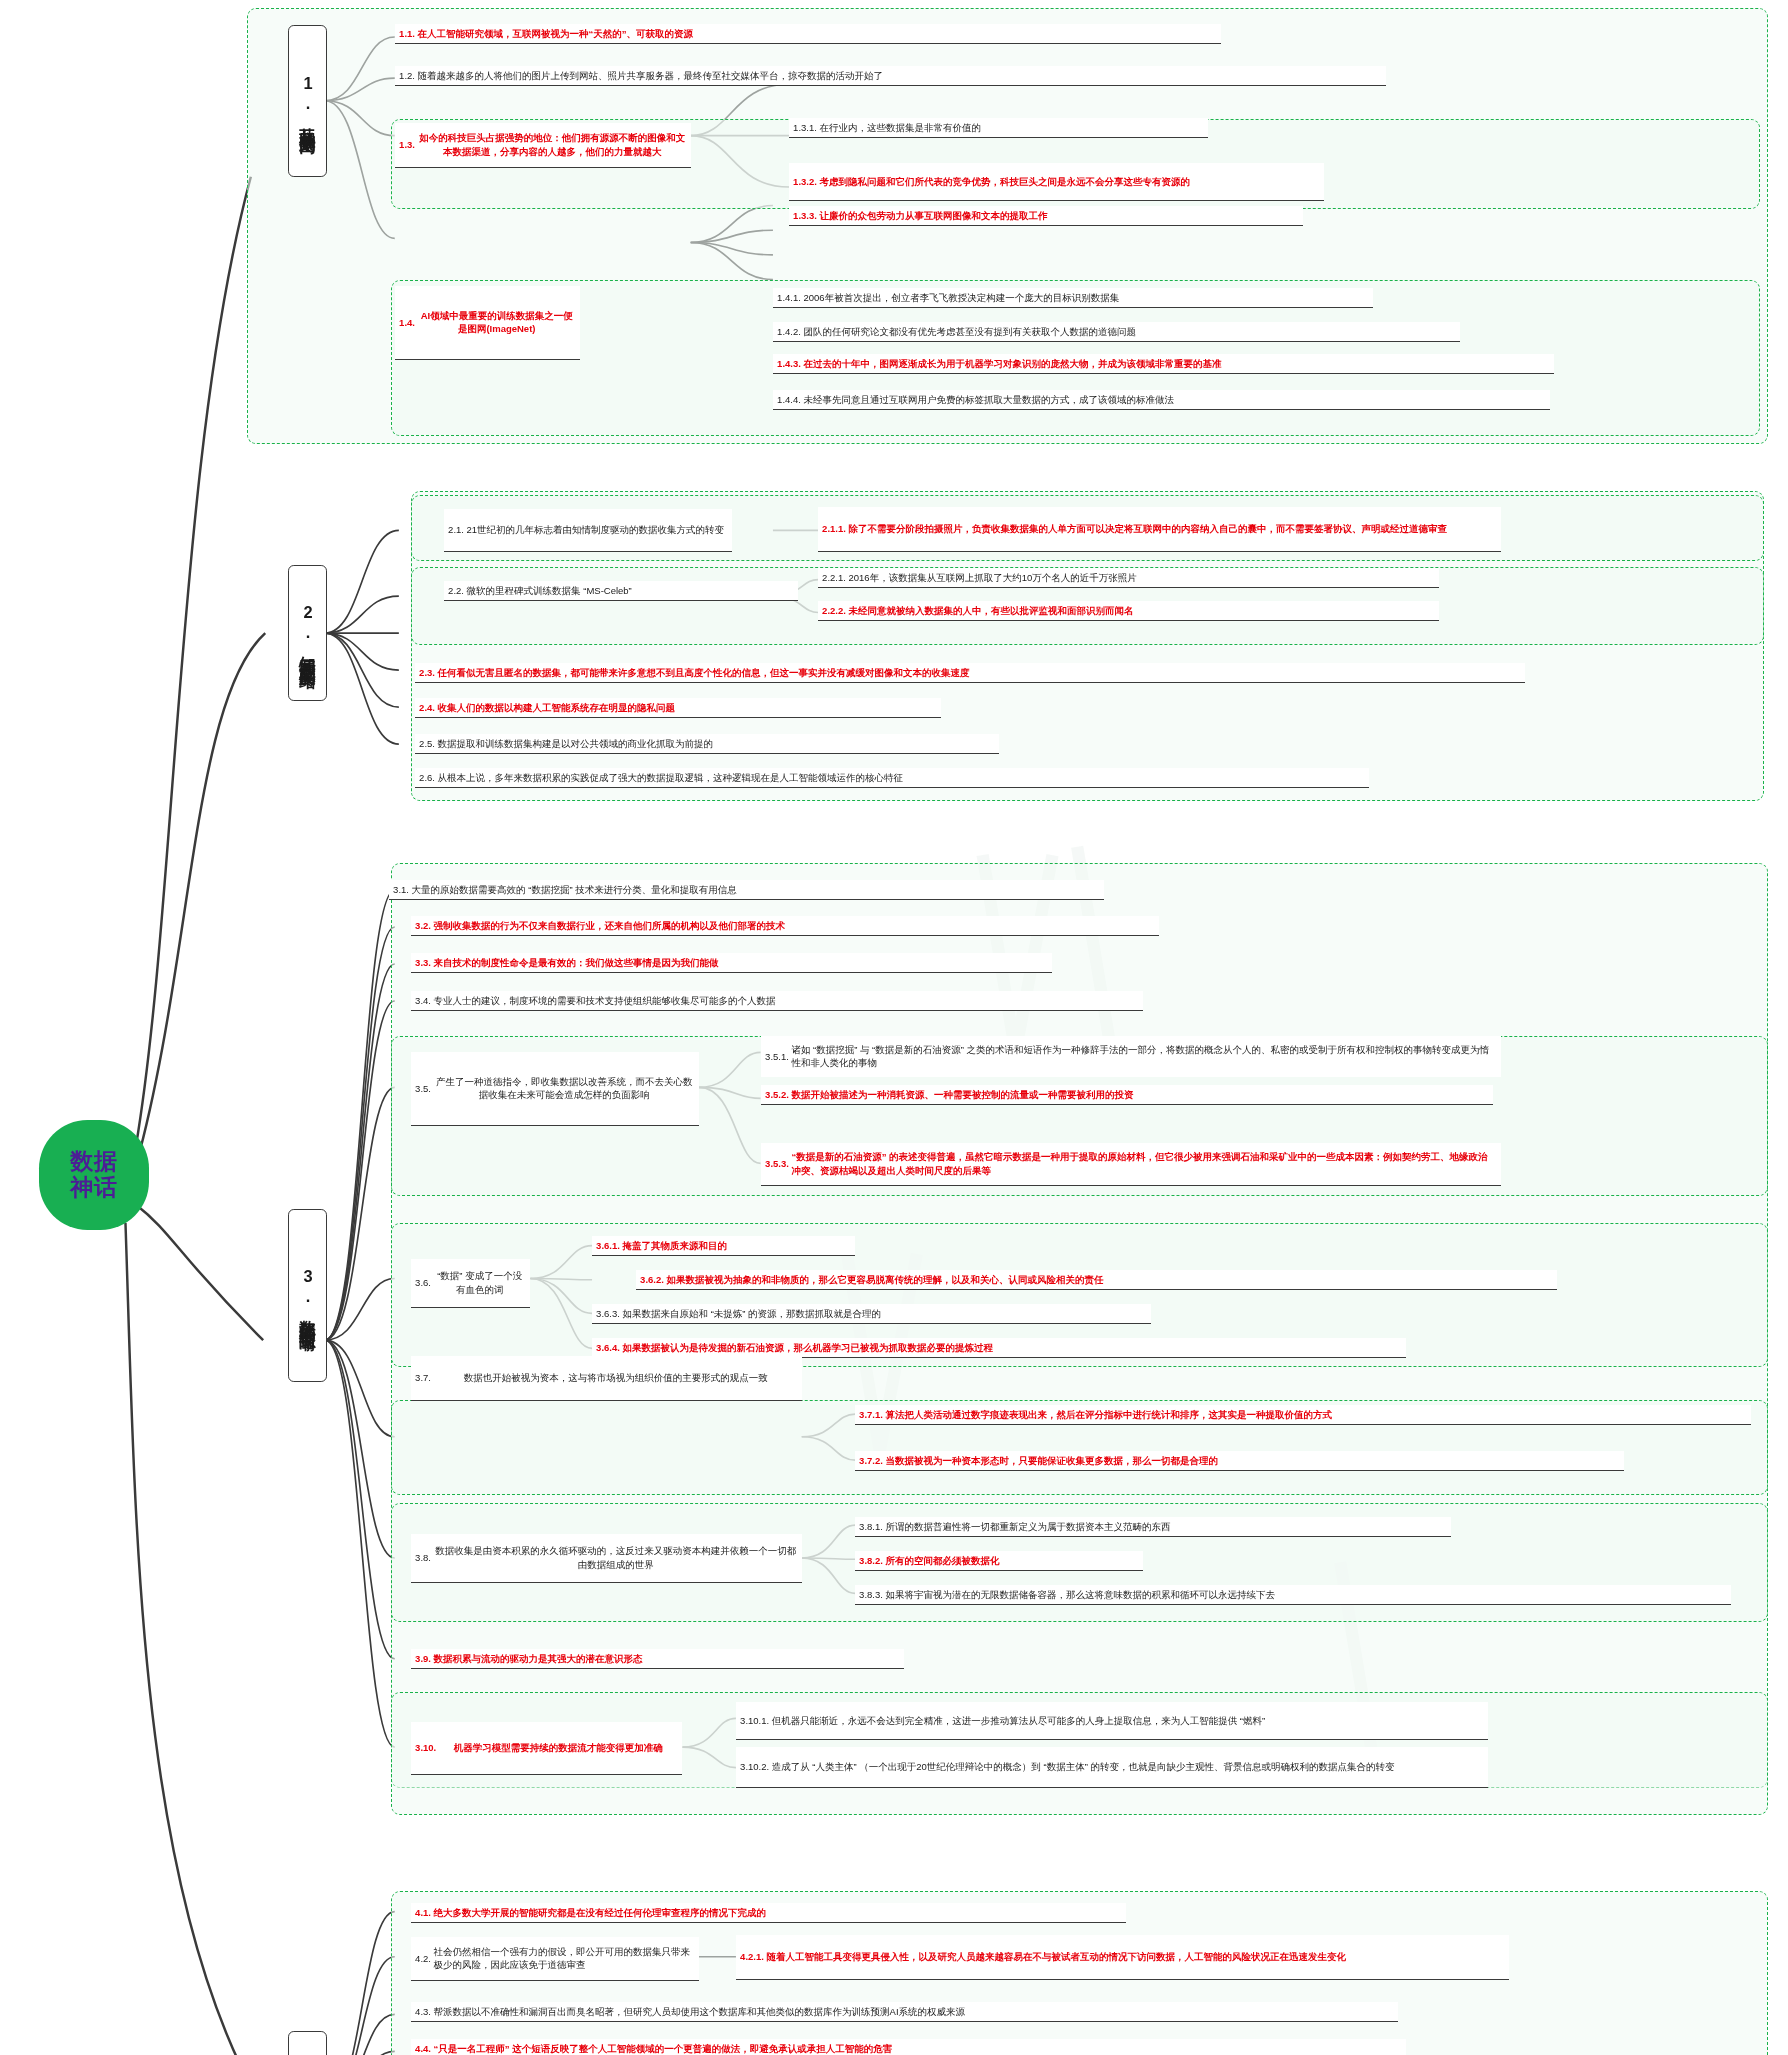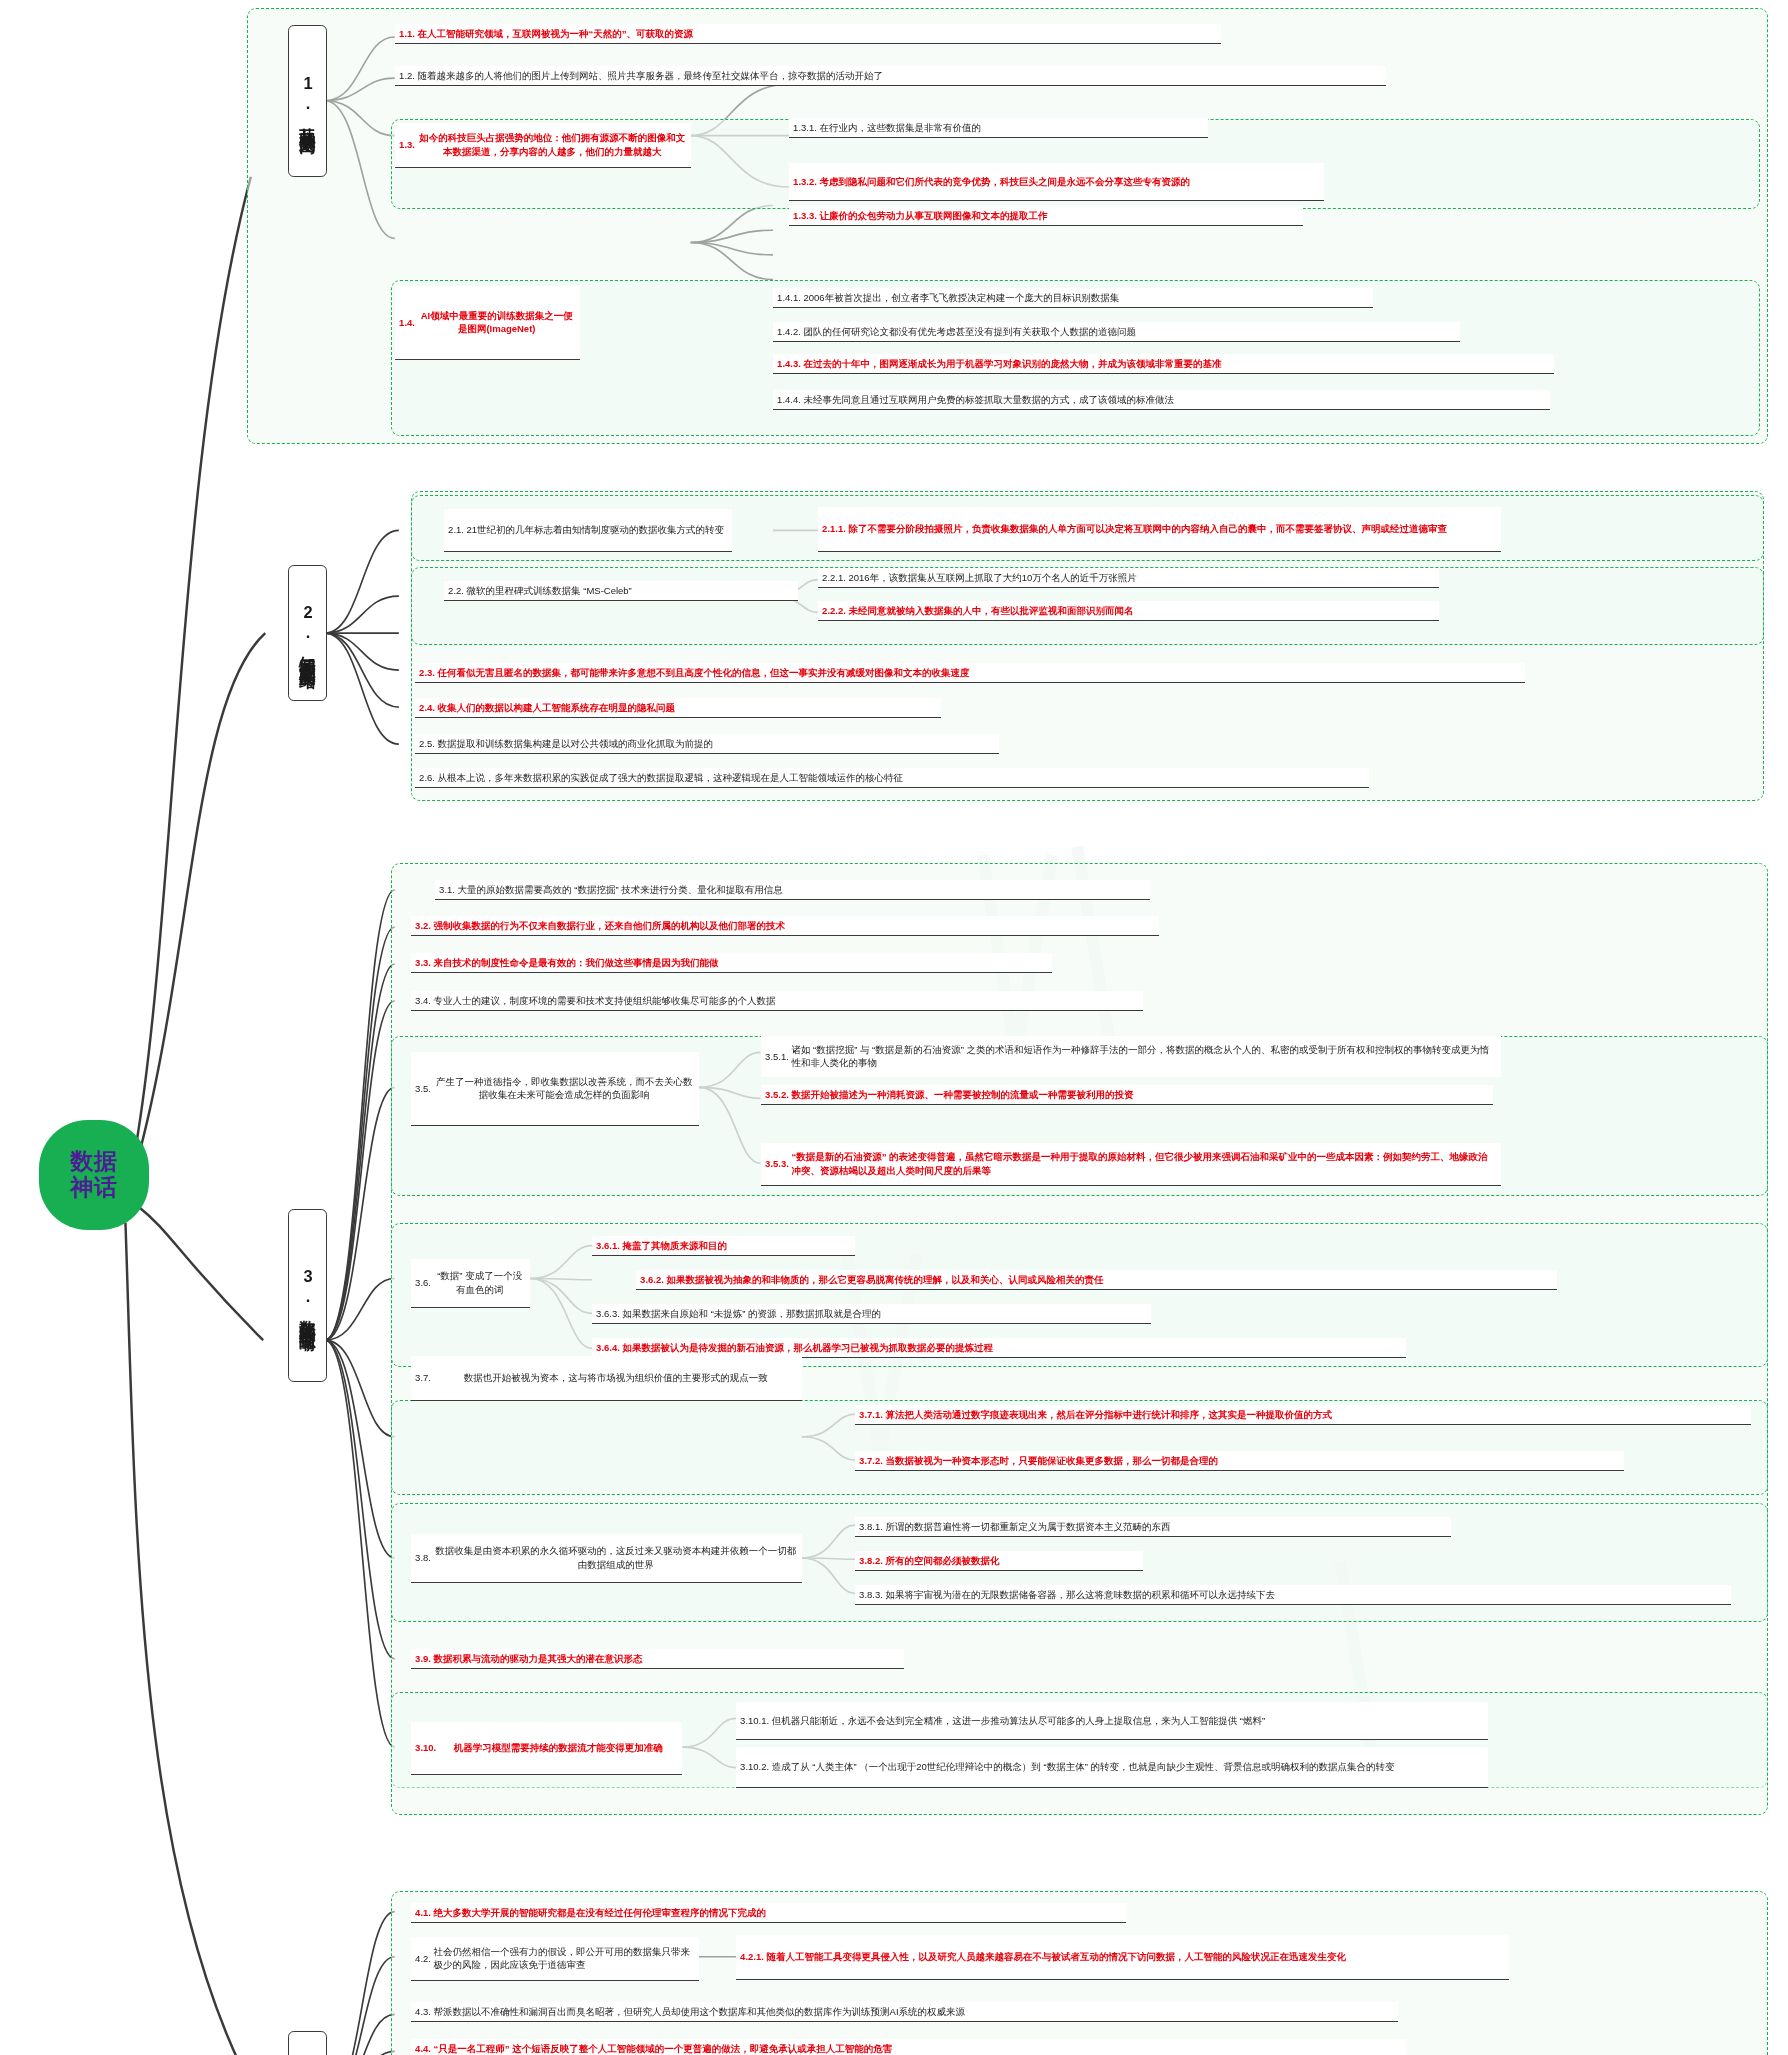--- a/index.html
+++ b/index.html
@@ -280,21 +280,21 @@
   <div class="node red" style="left:415px; top:698px; width:526px;">
     <span class="txt">2.4. 收集人们的数据以构建人工智能系统存在明显的隐私问题</span>
   </div>
   <div class="node" style="left:415px; top:734px; width:584px;">
     <span class="txt">2.5. 数据提取和训练数据集构建是以对公共领域的商业化抓取为前提的</span>
   </div>
   <div class="node" style="left:415px; top:768px; width:954px;">
     <span class="txt">2.6. 从根本上说，多年来数据积累的实践促成了强大的数据提取逻辑，这种逻辑现在是人工智能领域运作的核心特征</span>
   </div>
 
-  <div class="node" style="left:435px; top:880px; width:715px;justify-content:center;">
+  <div class="node" style="left:389px; top:880px; width:715px;justify-content:center;">
     <span class="txt">3.1. 大量的原始数据需要高效的 “数据挖掘” 技术来进行分类、量化和提取有用信息</span>
   </div>
   <div class="node red" style="left:411px; top:916px; width:748px;">
     <span class="txt">3.2. 强制收集数据的行为不仅来自数据行业，还来自他们所属的机构以及他们部署的技术</span>
   </div>
   <div class="node red" style="left:411px; top:953px; width:641px;">
     <span class="txt">3.3. 来自技术的制度性命令是最有效的：我们做这些事情是因为我们能做</span>
   </div>
   <div class="node" style="left:411px; top:991px; width:732px;">
     <span class="txt">3.4. 专业人士的建议，制度环境的需要和技术支持使组织能够收集尽可能多的个人数据</span>

